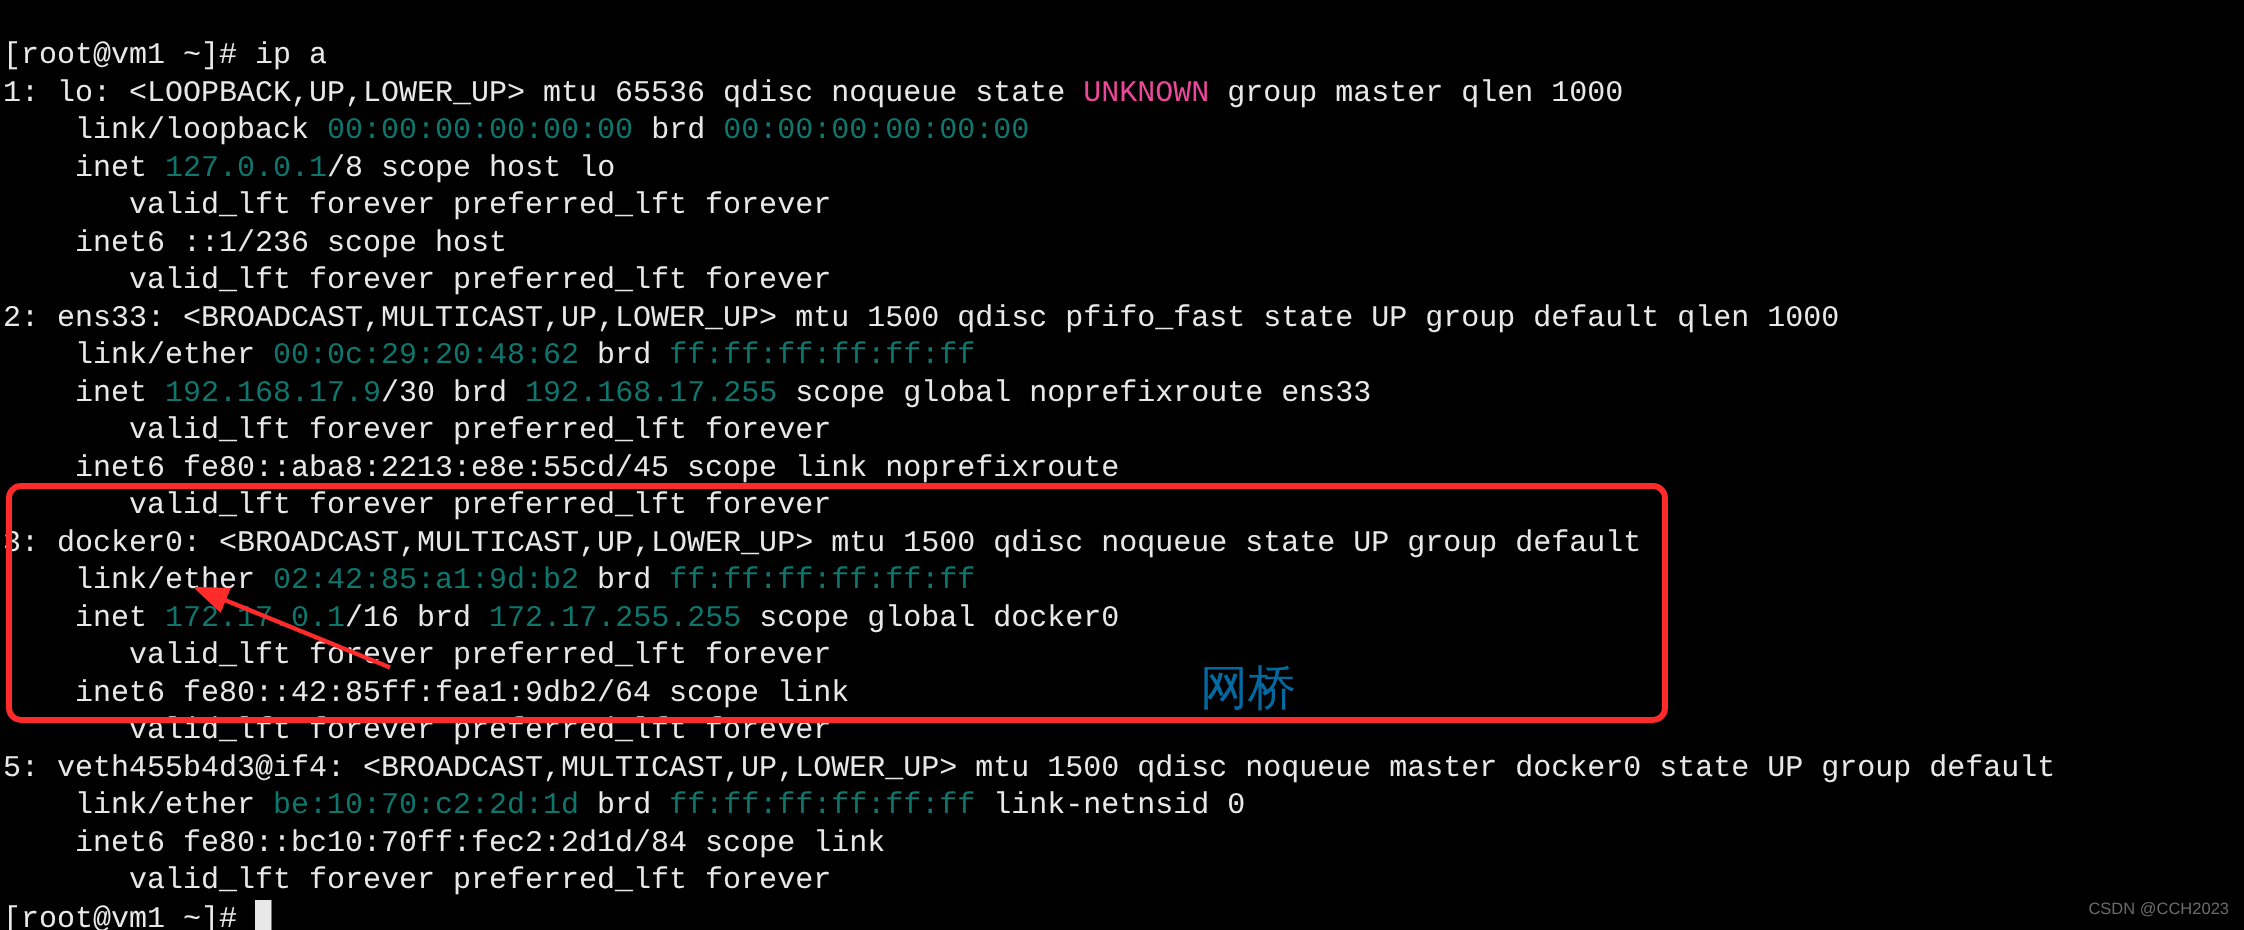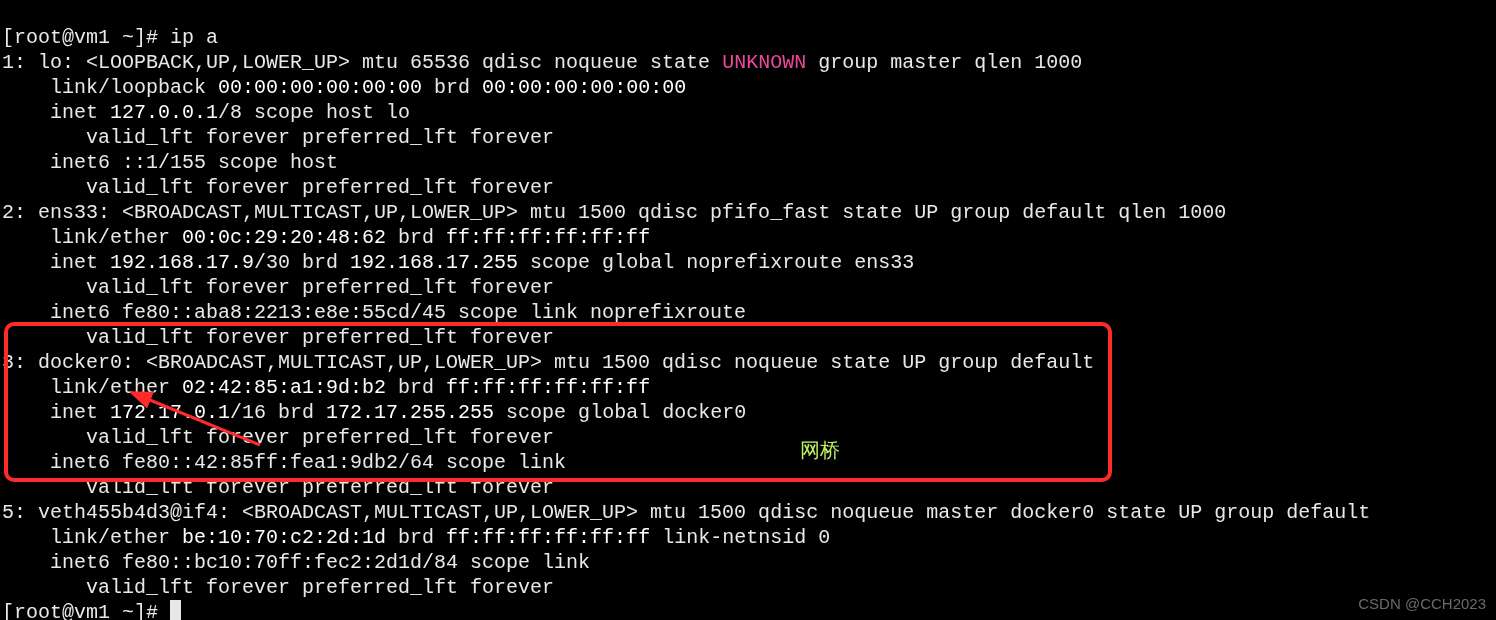--- a/index.html
+++ b/index.html
@@ -13,40 +13,40 @@
     width: 1496px;
     height: 620px;
     overflow: hidden;
     position: relative;
     font-weight: 500;
   }
   .terminal {
     white-space: pre;
     padding: 0 2px;
   }
-  .mag { color: #ffffff; } 
+  .mag { color: #0f766e; } 
   .yel { color: #ec4899; } 
   .red-ann {
-    color: #bef264;
+    color: #0369a1;
     font-family: Liberation Sans, sans-serif;
-    font-size: 20px;
+    font-size: 32px;
     position: absolute;
   }
   .red-box {
     position: absolute;
     border: 4px solid #ff2a2a;
     border-radius: 10px;
     pointer-events: none;
   }
   .watermark {
     position: absolute;
     right: 10px;
     bottom: 6px;
     color: #6a6a6a;
-    font-size: 15px;
+    font-size: 11px;
     font-family: sans-serif;
   }
   .cursor {
     display: inline-block;
     width: 11px;
     height: 20px;
     background: #e8e8e8;
     vertical-align: -2px;
   }
   svg.arrow {
@@ -56,21 +56,21 @@
 </style>
 </head>
 <body>
 
 <div class="terminal">
 <span><span>[</span><span>root@vm1</span><span> ~</span><span>]# </span><span>ip a</span></span>
 <span><span>1: lo: &lt;LOOPBACK,UP,LOWER_UP&gt; mtu 65536 qdisc noqueue state </span><span class="yel">UNKNOWN</span><span> group master qlen 1000</span></span>
 <span><span>    link/loopback </span><span class="mag">00:00:00:00:00:00</span><span> brd </span><span class="mag">00:00:00:00:00:00</span></span>
 <span><span>    inet </span><span class="mag">127.0.0.1</span><span>/8 scope host lo</span></span>
 <span>       valid_lft forever preferred_lft forever</span>
-<span>    inet6 ::1/155 scope host </span>
+<span>    inet6 ::1/236 scope host </span>
 <span>       valid_lft forever preferred_lft forever</span>
 <span>2: ens33: &lt;BROADCAST,MULTICAST,UP,LOWER_UP&gt; mtu 1500 qdisc pfifo_fast state UP group default qlen 1000</span>
 <span><span>    link/ether </span><span class="mag">00:0c:29:20:48:62</span><span> brd </span><span class="mag">ff:ff:ff:ff:ff:ff</span></span>
 <span><span>    inet </span><span class="mag">192.168.17.9</span><span>/30 brd </span><span class="mag">192.168.17.255</span><span> scope global noprefixroute ens33</span></span>
 <span>       valid_lft forever preferred_lft forever</span>
 <span>    inet6 fe80::aba8:2213:e8e:55cd/45 scope link noprefixroute </span>
 <span>       valid_lft forever preferred_lft forever</span>
 <span>3: docker0: &lt;BROADCAST,MULTICAST,UP,LOWER_UP&gt; mtu 1500 qdisc noqueue state UP group default </span>
 <span><span>    link/ether </span><span class="mag">02:42:85:a1:9d:b2</span><span> brd </span><span class="mag">ff:ff:ff:ff:ff:ff</span></span>
 <span><span>    inet </span><span class="mag">172.17.0.1</span><span>/16 brd </span><span class="mag">172.17.255.255</span><span> scope global docker0</span></span>

